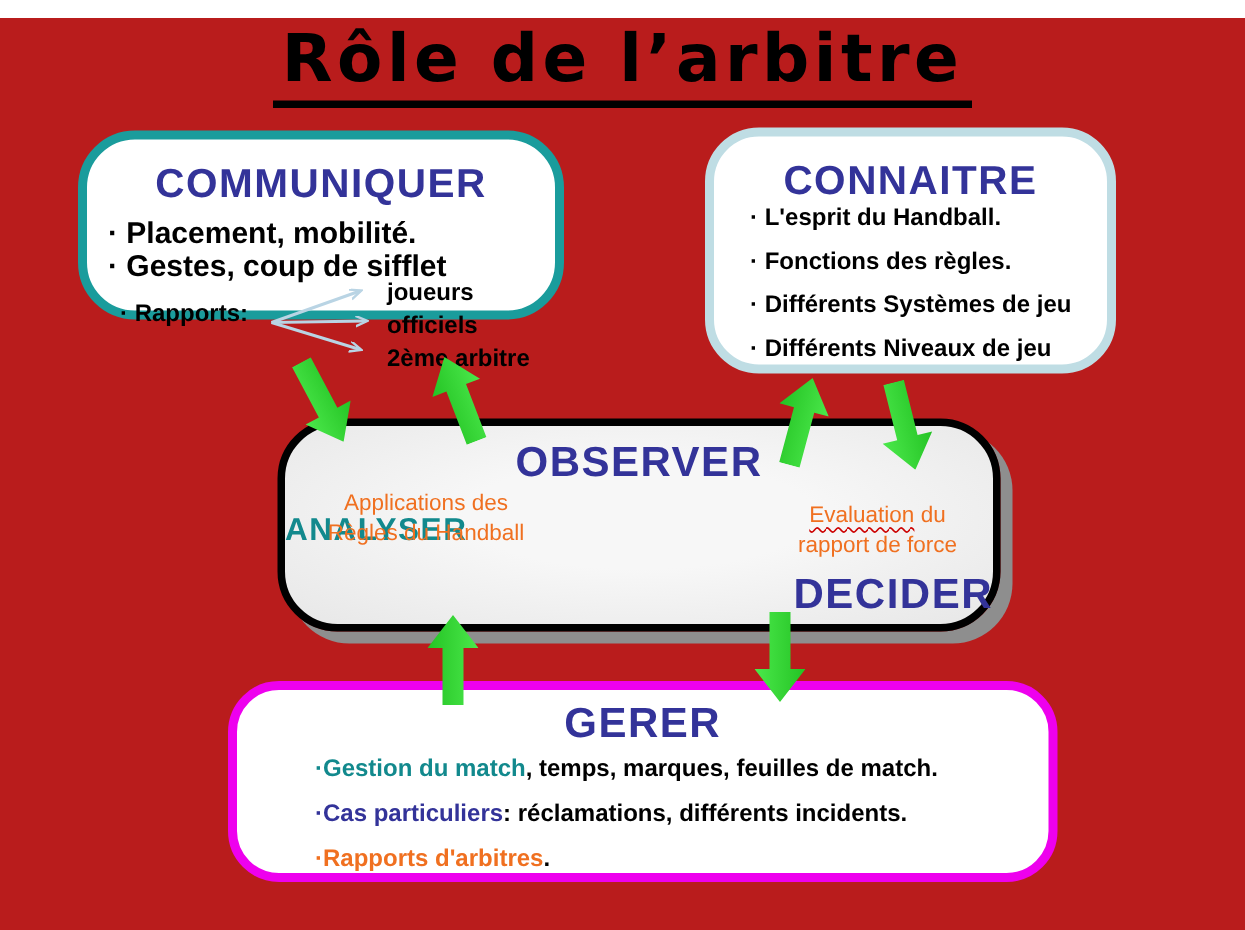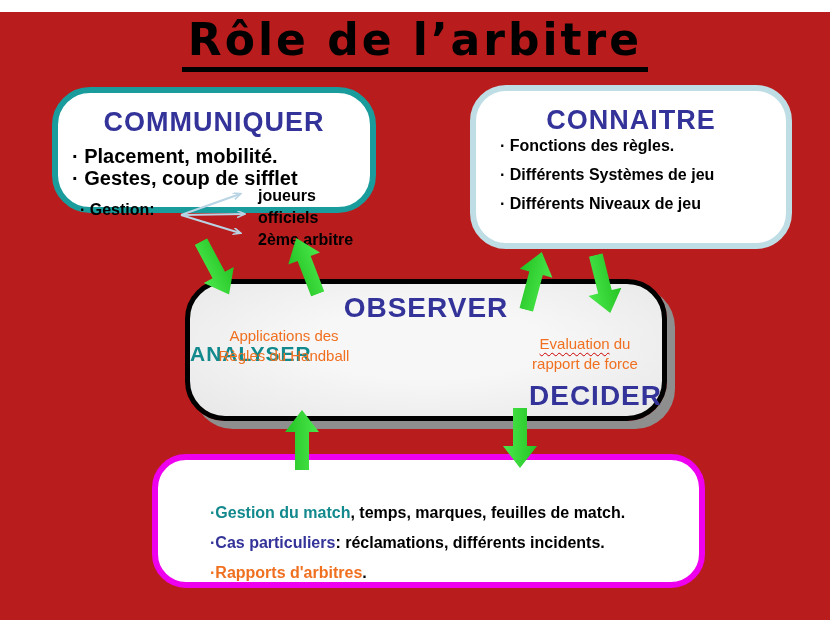--- a/index.html
+++ b/index.html
@@ -16,21 +16,21 @@
     font-size:44px;font-weight:bold;color:#000;letter-spacing:3px;
     border-bottom:5px solid #000;padding:0 6px 3px 6px;line-height:1.1;
   }
   
   .box{position:absolute;background:#fff;box-sizing:border-box;}
   .box-communiquer{
     left:52px;top:75px;width:324px;height:126px;
     border:6px solid #1A9C9C;border-radius:38px;
   }
   .box-connaitre{
-    left:470px;top:73px;width:322px;height:164px;
+    left:470px;top:73px;width:274px;height:164px;
     border:6px solid #BFDDE4;border-radius:36px;
   }
   .box-process{
     left:185px;top:267px;width:482px;height:142px;
     border:5px solid #000;border-radius:40px;
     background:radial-gradient(ellipse at 50% 45%, #f7f7f7 35%, #e7e7e7 100%);
     box-shadow:8px 8px 0 #8e8e8e;
   }
   .box-gerer{
     left:152px;top:442px;width:553px;height:134px;
@@ -78,56 +78,58 @@
 <div id="stage">
 
   <div class="page-title">
     <span>Rôle de l’arbitre</span>
   </div>
 
   <div class="box box-communiquer">
     <h2>COMMUNIQUER</h2>
     <div class="comm-bullet comm-b1">· Placement, mobilité.</div>
     <div class="comm-bullet comm-b2">· Gestes, coup de sifflet</div>
-    <div class="comm-rel">· Gestion:</div>
+    <div class="comm-rel">· Rapports:</div>
     <svg class="fan" width="76" height="56" viewBox="0 0 76 56">
       <defs>
         <marker id="fanhead" markerWidth="9" markerHeight="8" refX="7" refY="3.5" orient="auto" markerUnits="userSpaceOnUse">
           <path d="M0,0 L8,3.5 L0,7" fill="none" stroke="#B9D4E4" stroke-width="1.6"></path>
         </marker>
       </defs>
       <path d="M5,30 L64,9" fill="none" stroke="#B9D4E4" stroke-width="2" marker-end="url(#fanhead)"></path>
       <path d="M5,30 L68,29" fill="none" stroke="#B9D4E4" stroke-width="2" marker-end="url(#fanhead)"></path>
       <path d="M5,30 L64,48" fill="none" stroke="#B9D4E4" stroke-width="2" marker-end="url(#fanhead)"></path>
     </svg>
     <div class="comm-targets">
       <div>joueurs</div>
       <div>officiels</div>
       <div>2ème arbitre</div>
     </div>
   </div>
 
   <div class="box box-connaitre">
     <h2>CONNAITRE</h2>
     <div class="conn-list">
+      <div>· L'esprit du Handball.</div>
       <div>· Fonctions des règles.</div>
       <div>· Différents Systèmes de jeu</div>
       <div>· Différents Niveaux de jeu</div>
     </div>
   </div>
 
   <div class="box box-process">
     <div class="proc-observer">OBSERVER</div>
     <div class="proc-analyser">ANALYSER</div>
     <div class="proc-decider">DECIDER</div>
     <div class="proc-left-note">Applications des Règles du Handball</div>
     <div class="proc-right-note"><span class="wavy">Evaluation</span><span> du rapport de force</span></div>
   </div>
 
   <div class="box box-gerer">
+    <h2>GERER</h2>
     <div class="gerer-list">
       <div><span class="lead-teal">·Gestion du match</span><span>, temps, marques, feuilles de match.</span></div>
       <div><span class="lead-blue">·Cas particuliers</span><span>: réclamations, différents incidents.</span></div>
       <div><span class="lead-orange">·Rapports d'arbitres</span><span>.</span></div>
     </div>
   </div>
 
   <div class="garrow" style="left:198px;top:226px;transform:rotate(152deg);">
     <svg width="34" height="60" viewBox="0 0 34 60">
       <defs>

